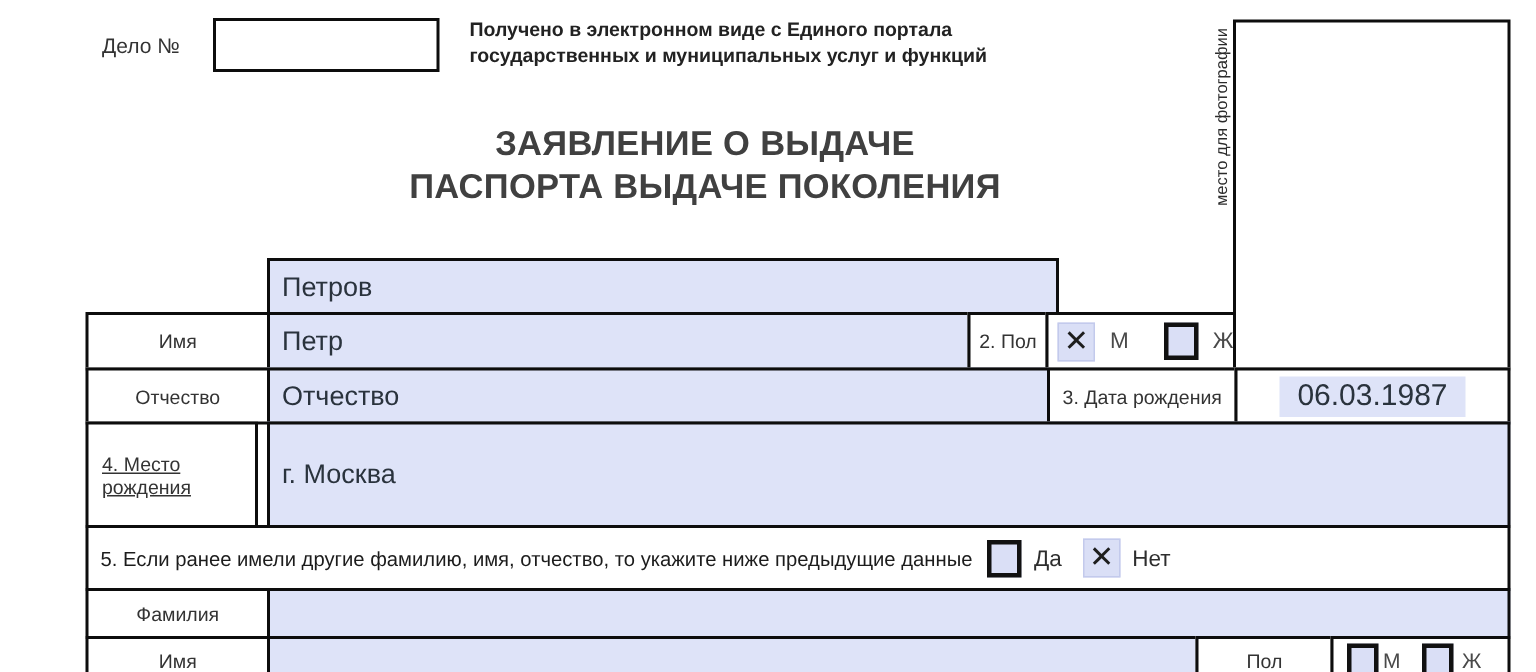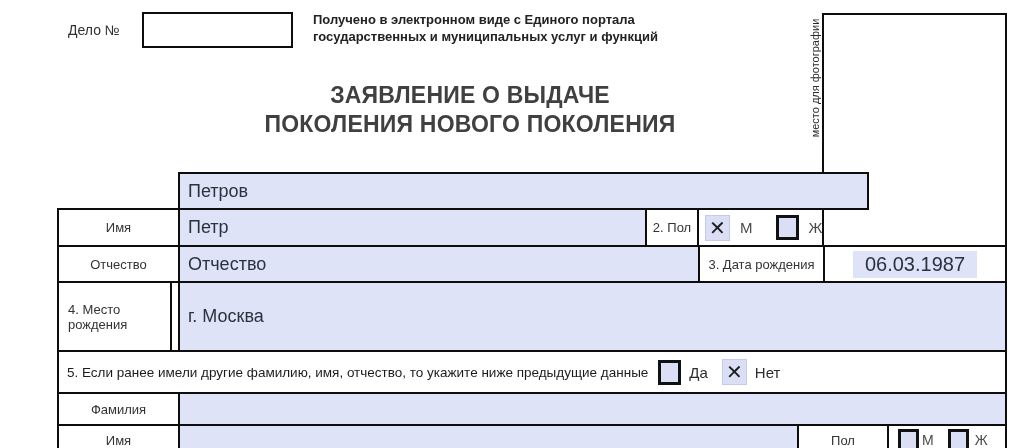--- a/index.html
+++ b/index.html
@@ -70,27 +70,27 @@
   <div class="abs case-label" style="left:68px; top:22px;">Дело №</div>
   <div class="abs case-box" style="left:142px; top:12px; width:151px; height:36px;"></div>
 
   <div class="abs note" style="left:313px; top:12px; width:390px;">
     <div>Получено в электронном виде с Единого портала</div>
     <div>государственных и муниципальных услуг и функций</div>
   </div>
 
   <div class="abs title" style="left:240px; top:81px; width:460px;">
     <div>ЗАЯВЛЕНИЕ О ВЫДАЧЕ</div>
-    <div>ПОКОЛЕНИЯ НОВОГО ПОКОЛЕНИЯ</div>
+    <div>ПАСПОРТА ВЫДАЧЕ ПОКОЛЕНИЯ</div>
   </div>
 
   <div class="abs photo-box" style="left:822px; top:13px; width:185px; height:234px;"></div>
   <div class="abs photo-caption" style="left:745px; top:72px; width:140px;">место для фотографии</div>
 
-  <div class="abs cell fill" style="left:178px; top:172px; width:691px; height:38px;">
+  <div class="abs cell fill" style="left:178px; top:172px; width:528px; height:38px;">
     <span class="val">Петров</span>
   </div>
 
   <div class="abs cell lbl center" style="left:57px; top:208px; width:123px; height:39px;">Имя</div>
   <div class="abs cell fill" style="left:178px; top:208px; width:469px; height:39px;">
     <span class="val">Петр</span>
   </div>
   <div class="abs cell lbl center" style="left:645px; top:208px; width:54px; height:39px;">2. Пол</div>
   <div class="abs cell" style="left:697px; top:208px; width:127px; height:39px; gap:10px; padding-left:6px;">
     <span class="cb-checked">
@@ -103,21 +103,21 @@
 
   <div class="abs cell lbl center" style="left:57px; top:245px; width:123px; height:38px;">Отчество</div>
   <div class="abs cell fill" style="left:178px; top:245px; width:522px; height:38px;">
     <span class="val">Отчество</span>
   </div>
   <div class="abs cell lbl center" style="left:698px; top:245px; width:127px; height:38px;">3. Дата рождения</div>
   <div class="abs cell date-cell" style="left:823px; top:245px; width:184px; height:38px;">
     <span class="date-hl">06.03.1987</span>
   </div>
 
-  <div class="abs cell lbl pad" style="left:57px; top:281px; width:115px; height:71px; padding-right:10px;">4. Место рождения</div>
+  <div class="abs cell lbl pad" style="left:57px; top:281px; width:115px; height:71px; padding-right:10px;text-decoration:underline;">4. Место рождения</div>
   <div class="abs cell fill" style="left:178px; top:281px; width:829px; height:71px;">
     <span class="val">г. Москва</span>
   </div>
 
   <div class="abs cell" style="left:57px; top:350px; width:950px; height:44px;">
     <span class="q-text">5. Если ранее имели другие фамилию, имя, отчество, то укажите ниже предыдущие данные</span>
     <span class="cb" style="margin-left:10px;"></span>
     <span class="cb-lab" style="margin-left:8px; color:#2e2e2e;">Да</span>
     <span class="cb-checked" style="margin-left:14px;">
       <span>✕</span>

